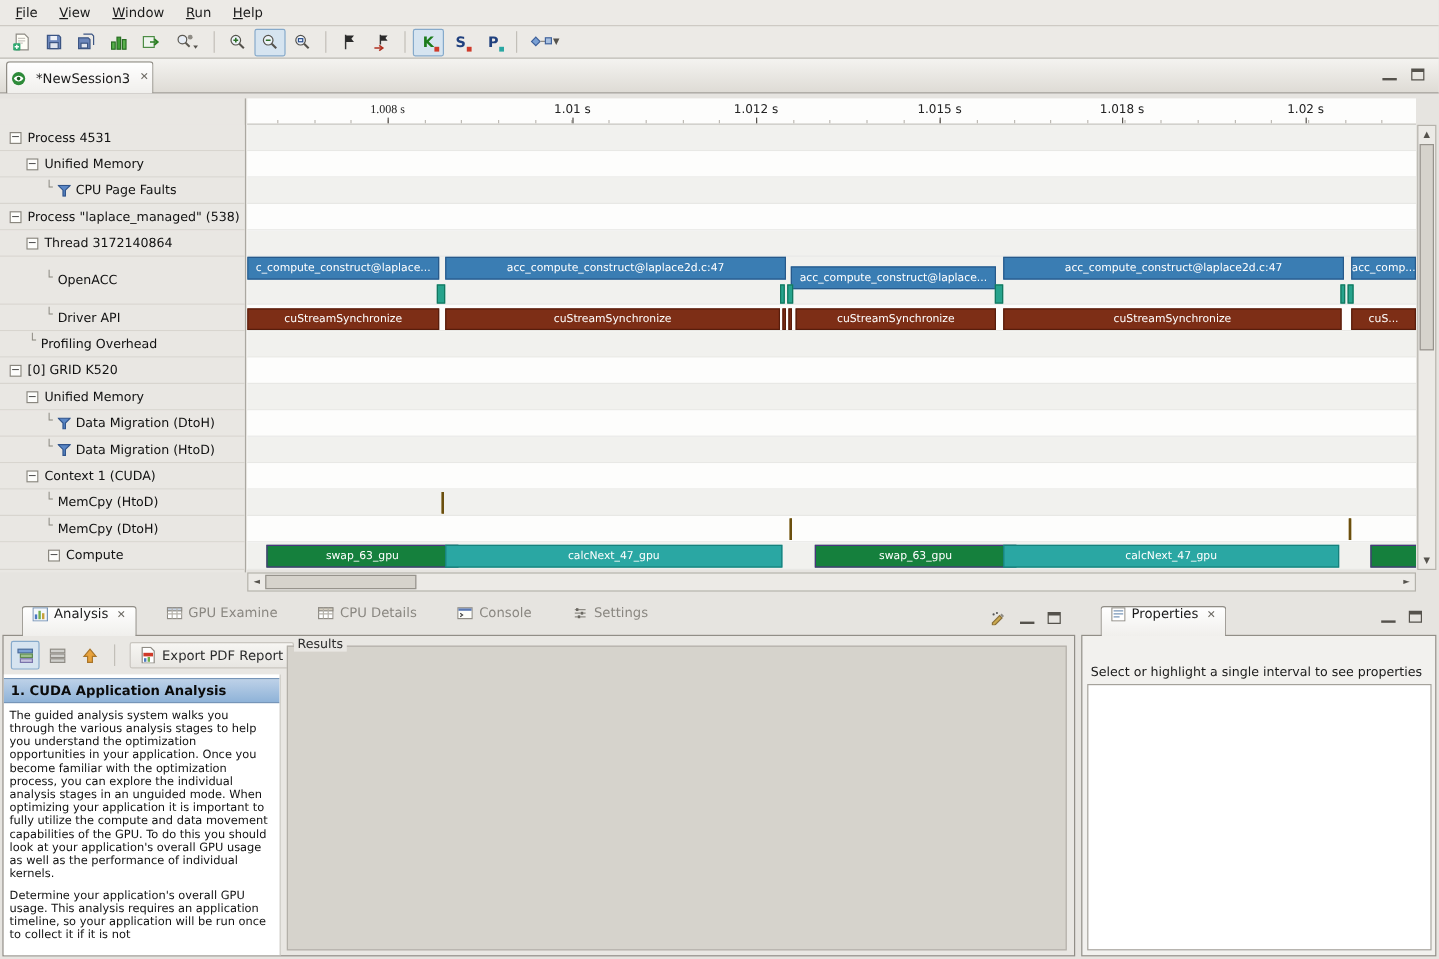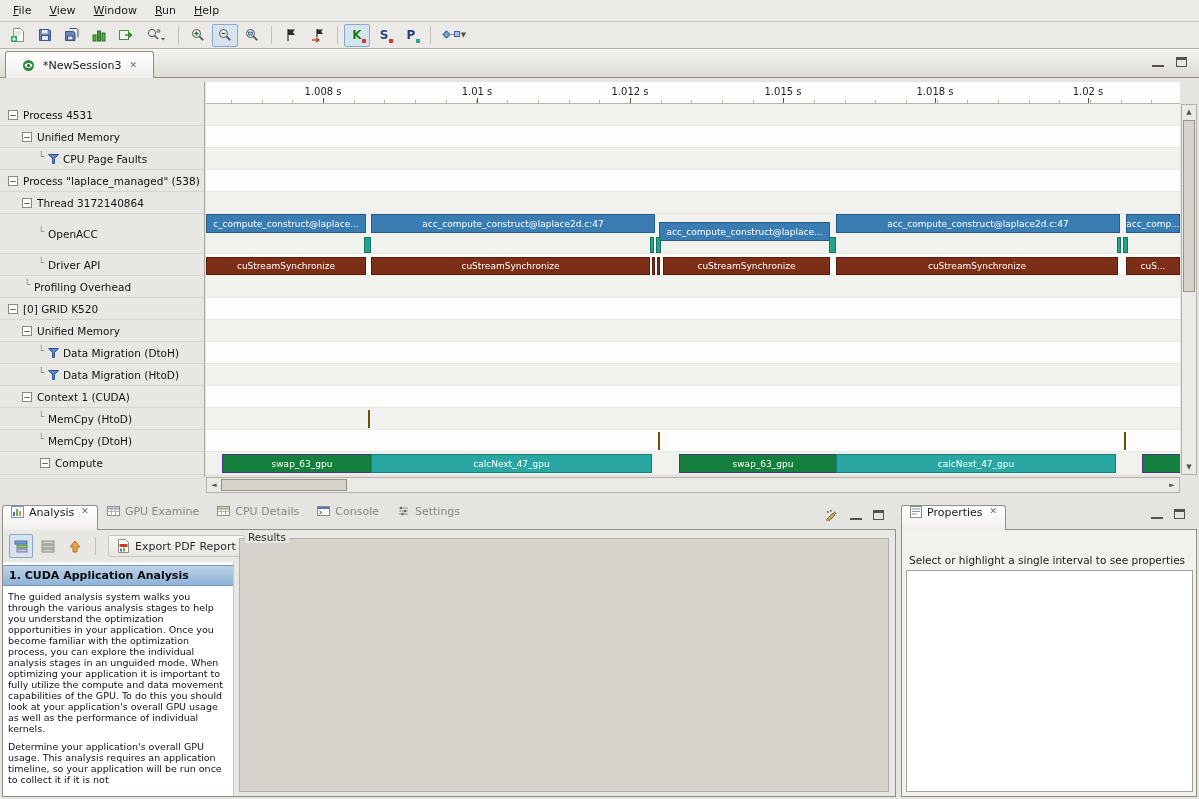--- a/index.html
+++ b/index.html
@@ -19,21 +19,21 @@
 .caret{font-size:7px;color:#55524c;margin-left:1px;}
 .licon{font-weight:bold;font-size:12px;}
 .licon.k{color:#1c7c1c;}
 .licon.s,.licon.p{color:#20407e;}
 .ldot{position:absolute;right:3px;bottom:3px;width:4px;height:4px;display:block;}
 .ldot.red{background:#cf3a2a;}
 .ldot.teal{background:#2aa7a3;}
 
 
 #viewtabs{position:absolute;left:0;top:49px;width:1199px;height:29px;background:linear-gradient(#f4f3f0,#dedbd5);border-bottom:1px solid #918e87;}
-.vtab{position:absolute;left:5px;top:2px;height:27px;background:linear-gradient(#ffffff,#f0efec);border:1px solid #918e87;border-bottom:none;border-radius:3px 3px 0 0;display:flex;align-items:center;gap:6px;padding:0 16px;font-size:11px;}
+.vtab{position:absolute;left:5px;top:2px;height:27px;background:linear-gradient(#ffffff,#f0efec);border:1px solid #918e87;border-bottom:none;border-radius:3px 3px 0 0;display:flex;align-items:center;gap:6px;padding:0 3px;font-size:11px;}
 .tab-close{font-size:9px;color:#6b6862;margin-left:2px;cursor:default;}
 .winbtns{position:absolute;right:12px;top:8px;display:flex;gap:12px;align-items:center;}
 .win-min{width:12px;height:10px;border-bottom:2px solid #55524c;}
 .win-max{width:11px;height:10px;border:1px solid #55524c;border-top:3px solid #55524c;}
 
 
 #timeline{position:absolute;left:0;top:78px;width:1199px;height:416px;background:#e6e4e0;}
 #treepanel{position:absolute;left:0;top:4px;width:205px;height:395px;background:#e9e7e3;border-right:1px solid #aba8a1;overflow:hidden;}
 #tree-rows{position:absolute;left:0;top:22px;width:100%;}
 .tree-row{position:absolute;left:0;width:100%;display:flex;align-items:center;border-bottom:1px solid #d8d5cf;background:#e9e7e3;}
@@ -64,21 +64,21 @@
 #hscroll{position:absolute;left:206px;top:399px;width:974px;height:16px;background:#eceae6;border:1px solid #b5b2ab;}
 #hthumb{position:absolute;left:14px;top:1px;width:126px;height:12px;background:#d6d3cc;border:1px solid #96938c;}
 .sarrow{position:absolute;font-size:7px;color:#55524c;display:flex;align-items:center;justify-content:center;width:14px;height:14px;}
 .sarrow.up{top:0;left:0;}
 .sarrow.down{bottom:0;left:0;}
 .sarrow.left{left:0;top:0;}
 .sarrow.right{right:0;top:0;}
 
 
 .panel-tabbar{position:absolute;height:26px;display:flex;align-items:flex-end;}
-.ptab{height:25px;display:flex;align-items:flex-start;gap:5px;padding:0 8px;font-size:11px;color:#8a8781;border:1px solid transparent;border-bottom:none;flex:none;}
+.ptab{height:25px;display:flex;align-items:flex-end;gap:5px;padding:12px 8px;font-size:11px;color:#8a8781;border:1px solid transparent;border-bottom:none;flex:none;margin-left:16px;}
 .ptab.active{background:linear-gradient(#ffffff,#f0efec);border-color:#918e87;border-radius:3px 3px 0 0;color:#1a1a1a;margin-bottom:-1px;z-index:3;position:relative;}
 .panel-rbtns{position:absolute;right:12px;top:6px;display:flex;gap:11px;align-items:center;z-index:2;}
 .panel-body{position:absolute;border:1px solid #918e87;background:#e9e7e3;overflow:hidden;}
 
 #analysis-tabbar{left:2px;top:503px;width:894px;}
 #analysis-body{left:2px;top:529px;width:894px;height:268px;}
 #atoolbar{position:absolute;left:0;top:0;width:100%;height:32px;display:flex;align-items:center;padding-left:6px;gap:3px;}
 .abtn{width:24px;height:24px;display:flex;align-items:center;justify-content:center;border:1px solid transparent;border-radius:2px;flex:none;}
 .abtn.pressed{background:#d6e4f0;border-color:#86aacb;}
 #export-btn{display:flex;align-items:center;gap:5px;font-size:11px;color:#2b2b2b;padding:3px 8px;border:1px solid #c9c6c0;border-radius:2px;background:linear-gradient(#f7f6f3,#e8e6e2);margin-left:4px;}
@@ -354,21 +354,21 @@
       <div class="ruler-minor" style="left: 669.3px;"></div>
       <div class="ruler-minor" style="left: 700px;"></div>
       <div class="ruler-minor" style="left: 730.6px;"></div>
       <div class="ruler-minor" style="left: 761.3px;"></div>
       <div class="ruler-minor" style="left: 792px;"></div>
       <div class="ruler-minor" style="left: 822.7px;"></div>
       <div class="ruler-minor" style="left: 853.4px;"></div>
       <div class="ruler-minor" style="left: 884px;"></div>
       <div class="ruler-minor" style="left: 914.7px;"></div>
       <div class="ruler-minor" style="left: 945.4px;"></div>
-      <div class="ruler-label" style="left: 117px;">1.008 s</div>
+      <div class="ruler-label" style="left: 117px; font-family: Liberation Serif, serif;">1.008 s</div>
       <div class="ruler-tick" style="left: 117px;"></div>
       <div class="ruler-label" style="left: 271px;">1.01 s</div>
       <div class="ruler-tick" style="left: 271px;"></div>
       <div class="ruler-label" style="left: 424px;">1.012 s</div>
       <div class="ruler-tick" style="left: 424px;"></div>
       <div class="ruler-label" style="left: 577px;">1.015 s</div>
       <div class="ruler-tick" style="left: 577px;"></div>
       <div class="ruler-label" style="left: 729px;">1.018 s</div>
       <div class="ruler-tick" style="left: 729px;"></div>
       <div class="ruler-label" style="left: 882px;">1.02 s</div>

